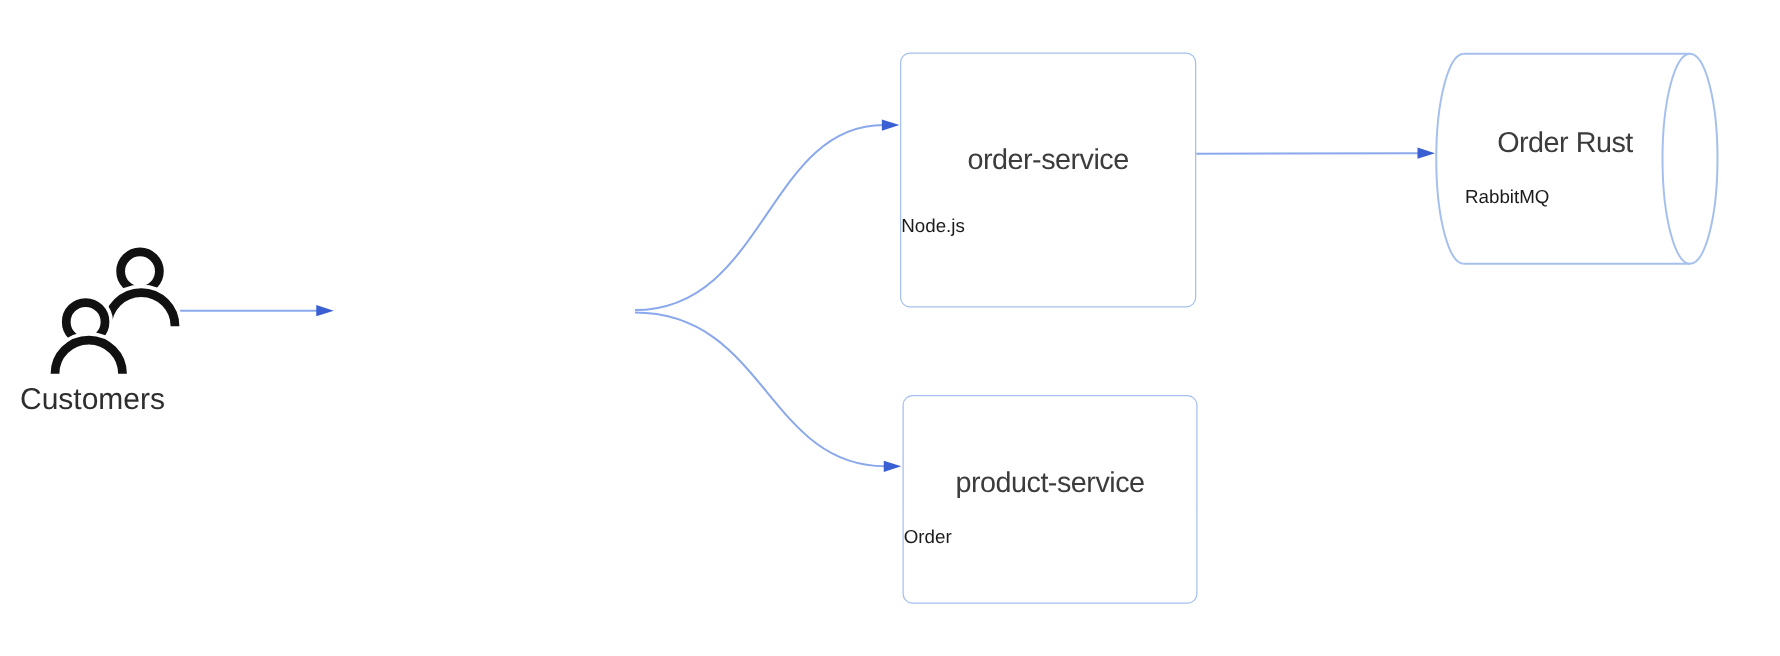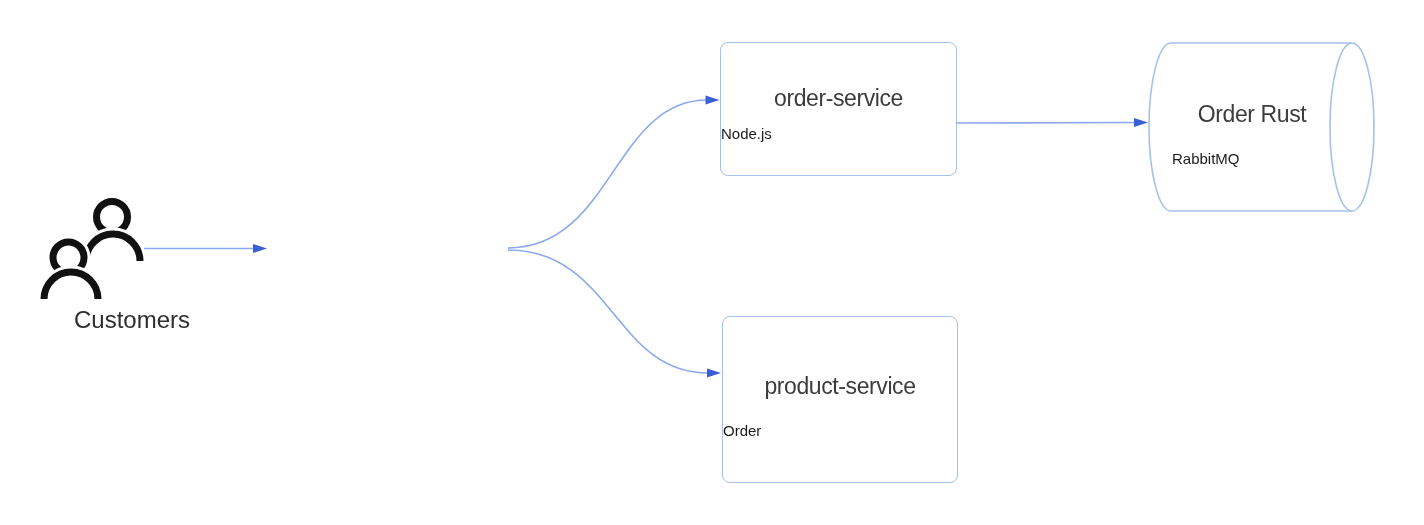--- a/index.html
+++ b/index.html
@@ -44,21 +44,21 @@
     position: absolute;
     left: 0;
     top: 68.5%;
     width: 100%;
     transform: translateY(-50%);
     font-size: 15px;
     color: #1b1b1b;
     white-space: nowrap;
   }
   .node-storefront   { left: 268px; top: 166px; width: 240px; height: 166px; }
-  .node-orderservice { left: 720px; top: 42px;  width: 237px; height: 134px; }
+  .node-orderservice { left: 720px; top: 42px;  width: 237px; height: 204px; }
   .node-productservice { left: 722px; top: 316px; width: 236px; height: 167px; }
 
   .cylinder-svg {
     position: absolute;
     left: 1145px; top: 39px;
     width: 234px; height: 178px;
   }
   .cylinder-text {
     position: absolute;
     left: 1172px; top: 43px;
@@ -73,21 +73,21 @@
   .actor-icon-svg {
     position: absolute;
     left: 0; top: 0;
     width: 112px; height: 118px;
   }
   .actor-label {
     position: absolute;
     left: -20px;
     top: 116px;
     width: 174px;
-    text-align: right;
+    text-align: left;
     font-size: 24px;
     color: #2e2e2e;
     white-space: nowrap;
   }
 </style>
 </head>
 <body>
 
 <div class="canvas">
 

